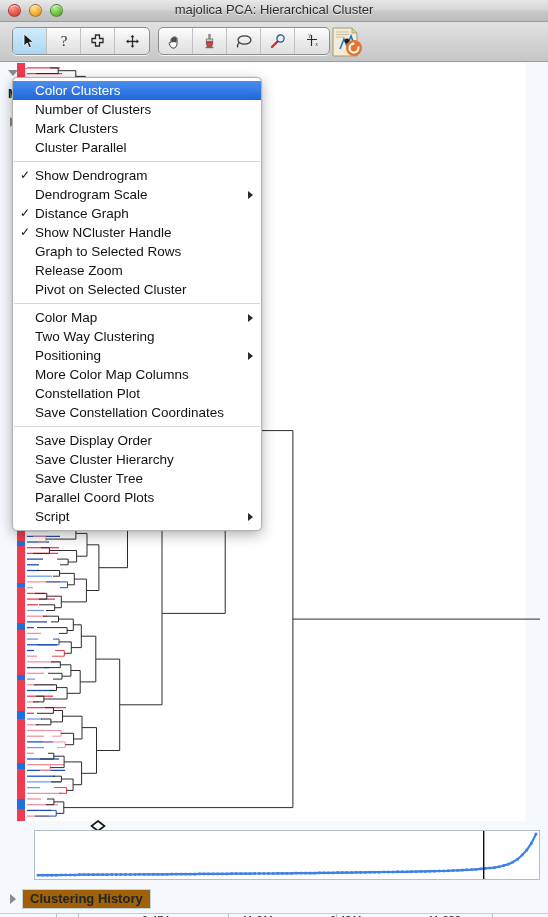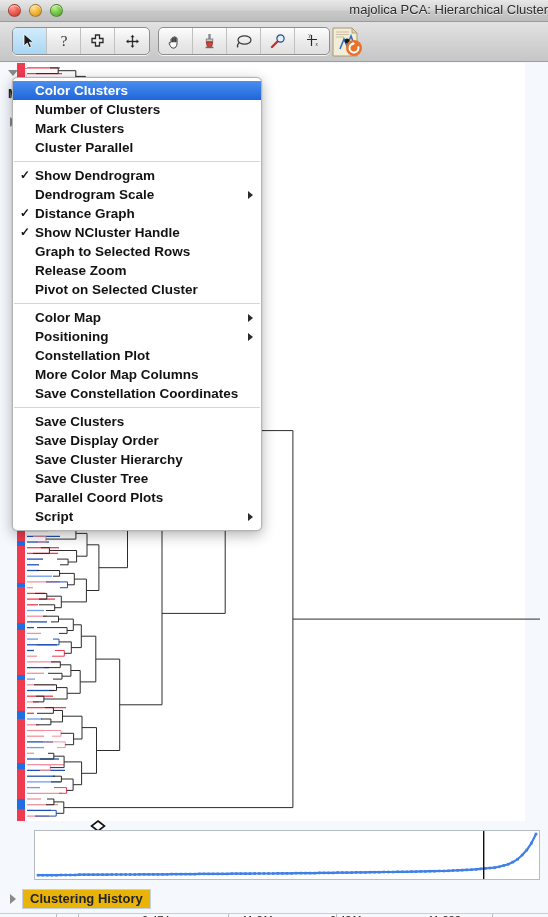--- a/index.html
+++ b/index.html
@@ -19,21 +19,21 @@
     background: linear-gradient(to bottom,#e8e8e8 0%,#d4d4d4 48%,#c9c9c9 52%,#bdbdbd 100%);
     border-bottom:1px solid #9a9a9a;
   }
   .win-dots{ position:absolute; left:8px; top:4px; display:flex; gap:8px; }
   .dot{ width:13px; height:13px; border-radius:50%; border:1px solid rgba(0,0,0,.32);
         box-shadow: inset 0 1px 1px rgba(255,255,255,.75); }
   .dot.red   { background: radial-gradient(circle at 35% 28%, #ff9b91 0%, #ef5f52 45%, #c13326 100%); }
   .dot.yellow{ background: radial-gradient(circle at 35% 28%, #ffe08a 0%, #f6b83d 45%, #c98a15 100%); }
   .dot.green { background: radial-gradient(circle at 35% 28%, #b7ef8a 0%, #77cc4c 45%, #4b9a24 100%); }
   .win-title{
-    position:absolute; left:0; right:0; top:2px; text-align:right;
+    position:absolute; left:0; right:0; top:2px; text-align:center;
     font-size:13px; color:#2c2c2c;
     text-shadow:0 1px 0 rgba(255,255,255,.7);
   }
 
   
   .toolbar{
     position:relative; height:40px;
     background: linear-gradient(to bottom,#e2e2e2 0%,#d2d2d2 55%,#c6c6c6 100%);
     border-bottom:1px solid #9d9d9d;
   }
@@ -109,21 +109,21 @@
   .ncluster-handle{
     position:absolute; left:90px; top:757px;
   }
 
   
   .hist-row{
     position:absolute; left:10px; top:826px; display:flex; align-items:center; gap:6px;
   }
   .hist-label{
     font-size:13px; font-weight:bold; color:#20242c;
-    background:#eab308; border:1px solid #c3d2e2; padding:1px 7px 2px 7px;
+    background:#a16207; border:1px solid #c3d2e2; padding:1px 7px 2px 7px;
   }
 
   .bottom-strip{
     position:absolute; left:0; right:0; top:850px; height:4px;
     border-top:1px solid #c8ced6; background:#f5f9fd;
   }
   .bottom-table{
     position:absolute; left:0; right:0; top:851px; height:3px; overflow:hidden;
   }
   .bt-cell{
@@ -136,21 +136,21 @@
     position:absolute; left:12px; top:77px; width:250px;
     background:#ffffff;
     border:1px solid #b4b4b4; border-radius:5px;
     box-shadow: 0 4px 14px rgba(0,0,0,.30), 0 0 0 .5px rgba(0,0,0,.08);
     padding:3px 0 4px 0;
     z-index:50;
   }
   .mi{
     position:relative; height:19px; line-height:19px;
     padding-left:22px; padding-right:22px;
-    font-size:13.5px; color:#111214; white-space:nowrap;font-weight:bold;
+    font-size:13.5px; color:#111214; white-space:nowrap;
   }
   .mi.hl{ background: linear-gradient(to bottom,#4a8ef0 0%,#1f66da 100%); color:#ffffff; }
   .mi .chk{
     position:absolute; left:6px; top:0; width:12px; text-align:center;
     font-size:12px; color:#111214;
   }
   .mi .arw{
     position:absolute; right:8px; top:6px; width:0;height:0;
     border-left:5px solid #2a2a2a; border-top:4px solid transparent; border-bottom:4px solid transparent;
   }
@@ -708,24 +708,24 @@
     <div class="msep"></div>
     <div class="mi"><span class="chk">✓</span><span>Show Dendrogram</span></div>
     <div class="mi"><span>Dendrogram Scale</span><span class="arw"></span></div>
     <div class="mi"><span class="chk">✓</span><span>Distance Graph</span></div>
     <div class="mi"><span class="chk">✓</span><span>Show NCluster Handle</span></div>
     <div class="mi"><span>Graph to Selected Rows</span></div>
     <div class="mi"><span>Release Zoom</span></div>
     <div class="mi"><span>Pivot on Selected Cluster</span></div>
     <div class="msep"></div>
     <div class="mi"><span>Color Map</span><span class="arw"></span></div>
+    <div class="mi"><span>Two Way Clustering</span></div>
     <div class="mi"><span>Positioning</span><span class="arw"></span></div>
+    <div class="mi"><span>More Color Map Columns</span></div>
     <div class="mi"><span>Constellation Plot</span></div>
-    <div class="mi"><span>More Color Map Columns</span></div>
     <div class="mi"><span>Save Constellation Coordinates</span></div>
     <div class="msep"></div>
-    <div class="mi"><span>Save Clusters</span></div>
     <div class="mi"><span>Save Display Order</span></div>
     <div class="mi"><span>Save Cluster Hierarchy</span></div>
     <div class="mi"><span>Save Cluster Tree</span></div>
     <div class="mi"><span>Parallel Coord Plots</span></div>
     <div class="mi"><span>Script</span><span class="arw"></span></div>
   </div>
 
 </body></html>

